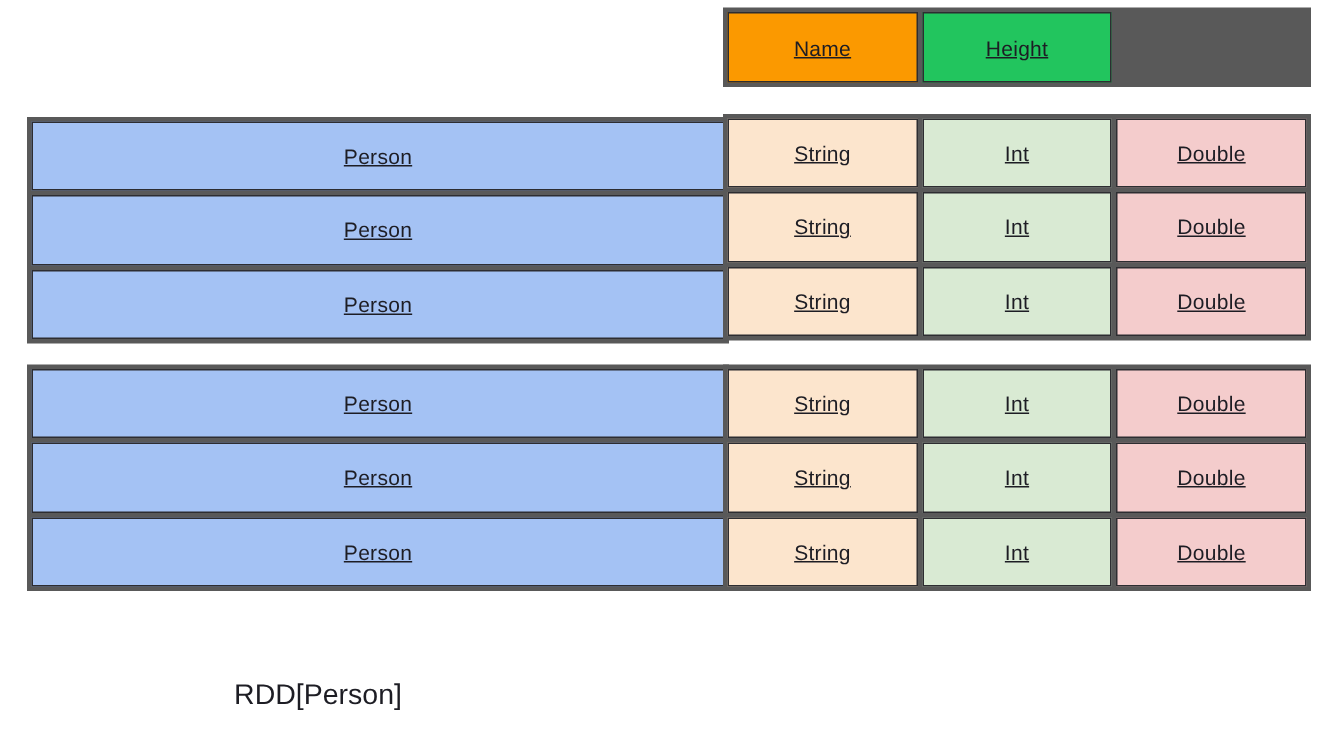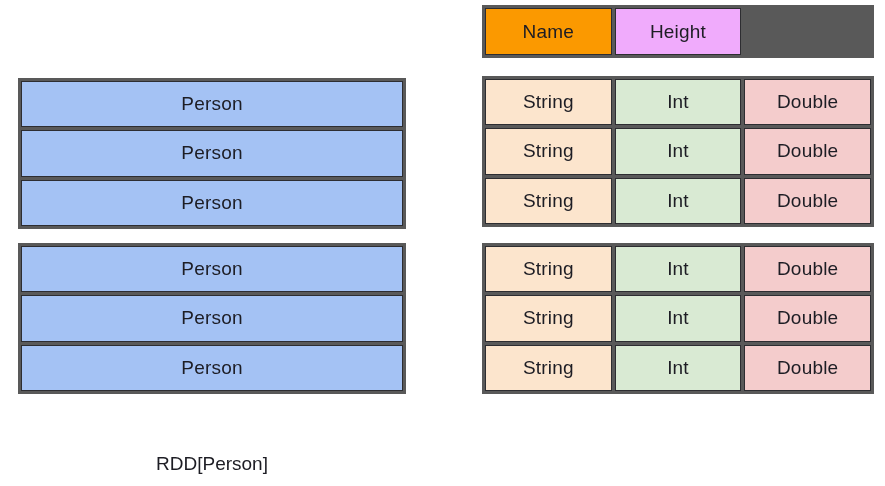--- a/index.html
+++ b/index.html
@@ -22,26 +22,27 @@
     padding: 3px;
     display: grid;
     gap: 3px;
   }
   .grid-box .cell {
     box-sizing: border-box;
     border: 1px solid #2d2d31;
     display: flex;
     align-items: center;
     justify-content: center;
-    font-size: 19px;
+    font-size: 14px;
     color: #1d1d24;
     letter-spacing: 0.2px;
+    text-decoration: underline;
   }
   
-  .left-group   { left: 18px;  width: 388px; grid-template-columns: 1fr; }
+  .left-group   { left: 18px;  width: 468px; grid-template-columns: 1fr; }
   .left-group-1 { top: 78px;  height: 151px; }
   .left-group-2 { top: 243px; height: 151px; }
   
   .right-grid   { left: 482px; width: 392px; grid-template-columns: 1fr 1fr 1fr; }
   .right-header { top: 5px;   height: 53px; }
   .right-group-1{ top: 76px;  height: 151px; }
   .right-group-2{ top: 243px; height: 151px; }
   .caption {
     position: absolute;
     top: 453px;
@@ -64,21 +65,21 @@
     </div>
   <div class="grid-box left-group left-group-2">
       <div class="cell" style="background: rgb(164, 194, 244);">Person</div>
       <div class="cell" style="background: rgb(164, 194, 244);">Person</div>
       <div class="cell" style="background: rgb(164, 194, 244);">Person</div>
     </div>
   <div class="caption caption-left">RDD[Person]</div>
 
   <div class="grid-box right-grid right-header">
       <div class="cell" style="background: rgb(251, 153, 0);">Name</div>
-      <div class="cell" style="background: #f0abfc;">Height</div>
+      <div class="cell" style="background: #22c55e;">Height</div>
     </div>
   <div class="grid-box right-grid right-group-1">
       <div class="cell" style="background: rgb(252, 229, 205);">String</div>
       <div class="cell" style="background: rgb(217, 234, 211);">Int</div>
       <div class="cell" style="background: rgb(244, 204, 204);">Double</div>
       <div class="cell" style="background: rgb(252, 229, 205);">String</div>
       <div class="cell" style="background: rgb(217, 234, 211);">Int</div>
       <div class="cell" style="background: rgb(244, 204, 204);">Double</div>
       <div class="cell" style="background: rgb(252, 229, 205);">String</div>
       <div class="cell" style="background: rgb(217, 234, 211);">Int</div>

